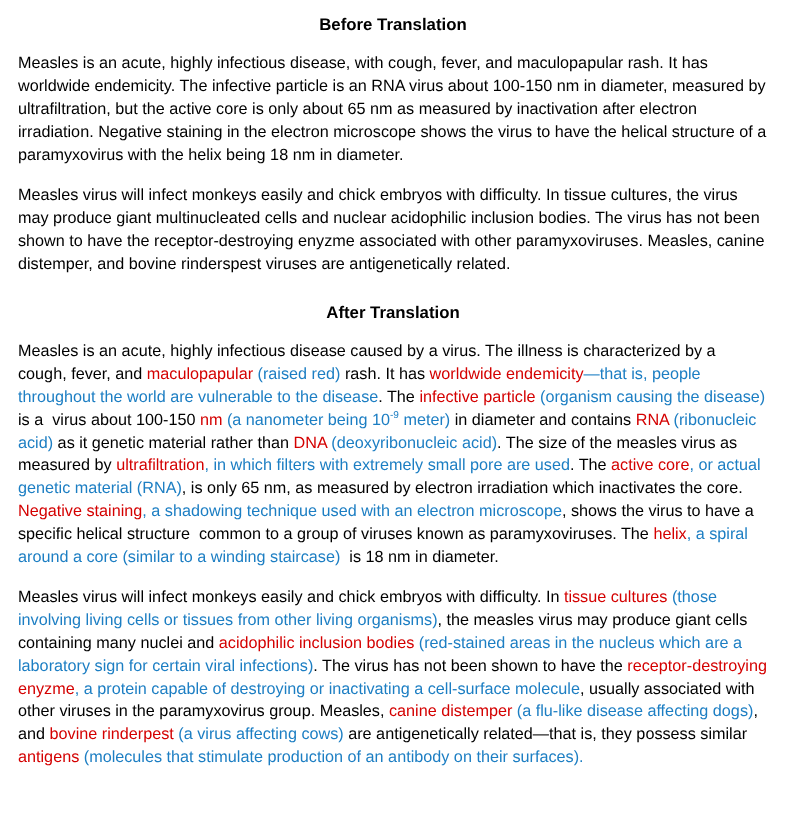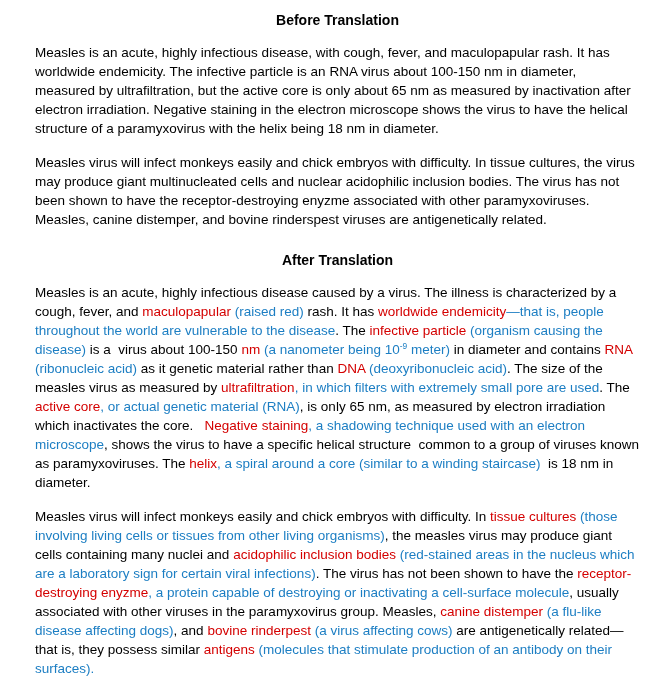--- a/index.html
+++ b/index.html
@@ -10,21 +10,21 @@
   body {
     width: 662px;
     height: 700px;
     overflow: hidden;
     font-family: "Liberation Sans", "DejaVu Sans", sans-serif;
     font-size: 13.5px;
     line-height: 19px;
     color: var(--c-body, #000);
   }
   .doc {
-    padding: 12px 22px 0 35px;
+    padding: 12px 22px 0 15px;
   }
   .section-heading {
     text-align: center;
     font-weight: bold;
     font-size: 14px;
     line-height: 16px;
     margin: 0 0 15px 0;
     color: var(--c-body, #000);
   }
   .section + .section .section-heading {

